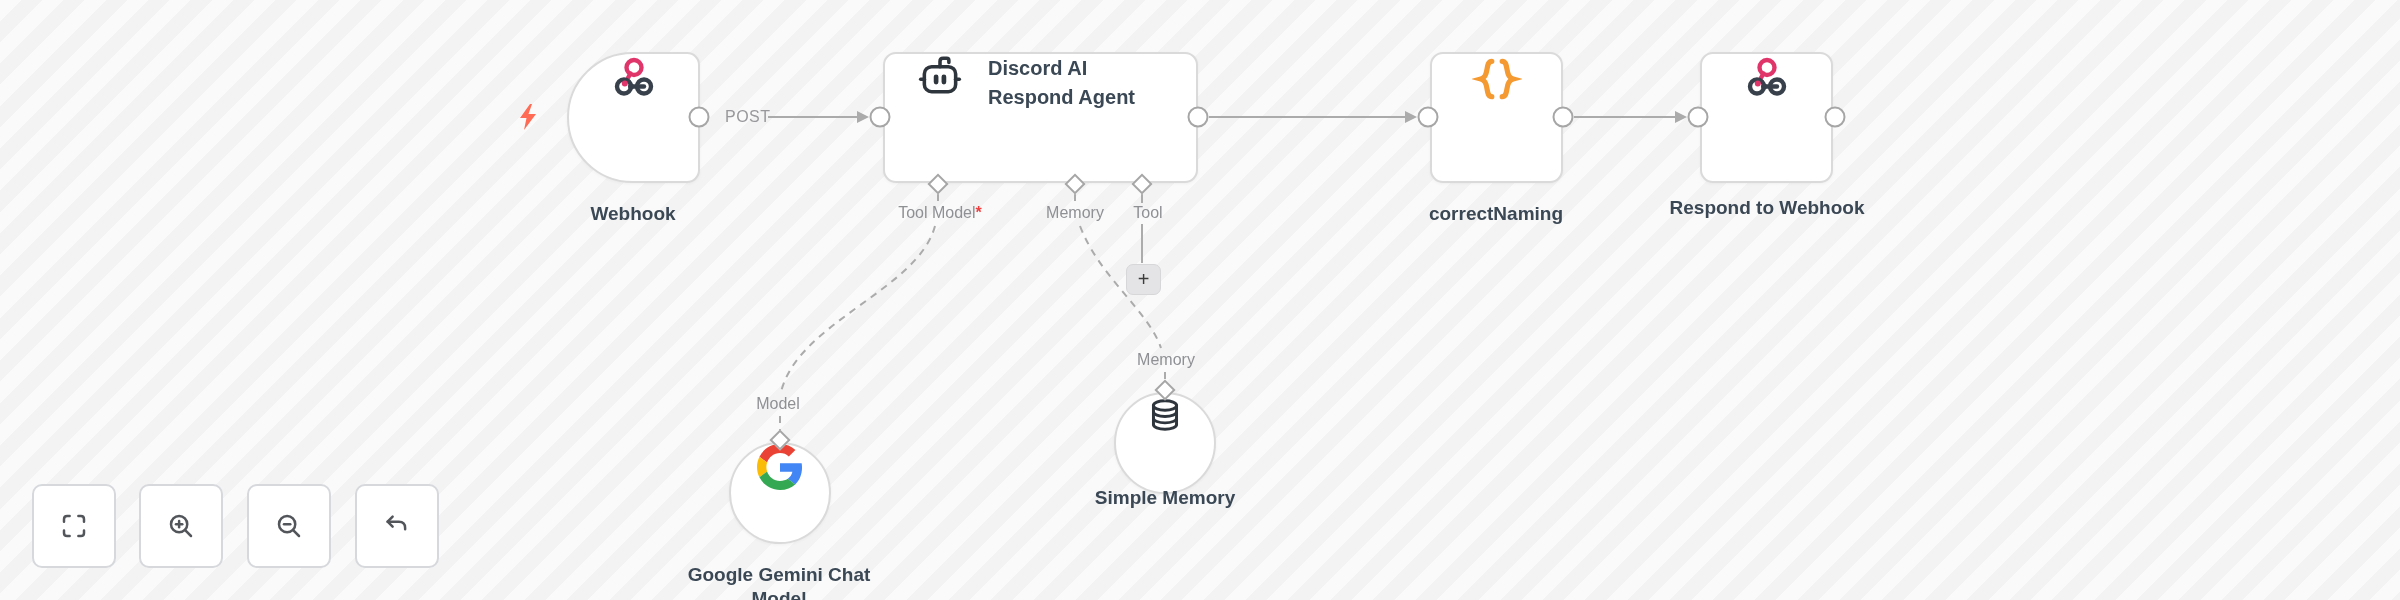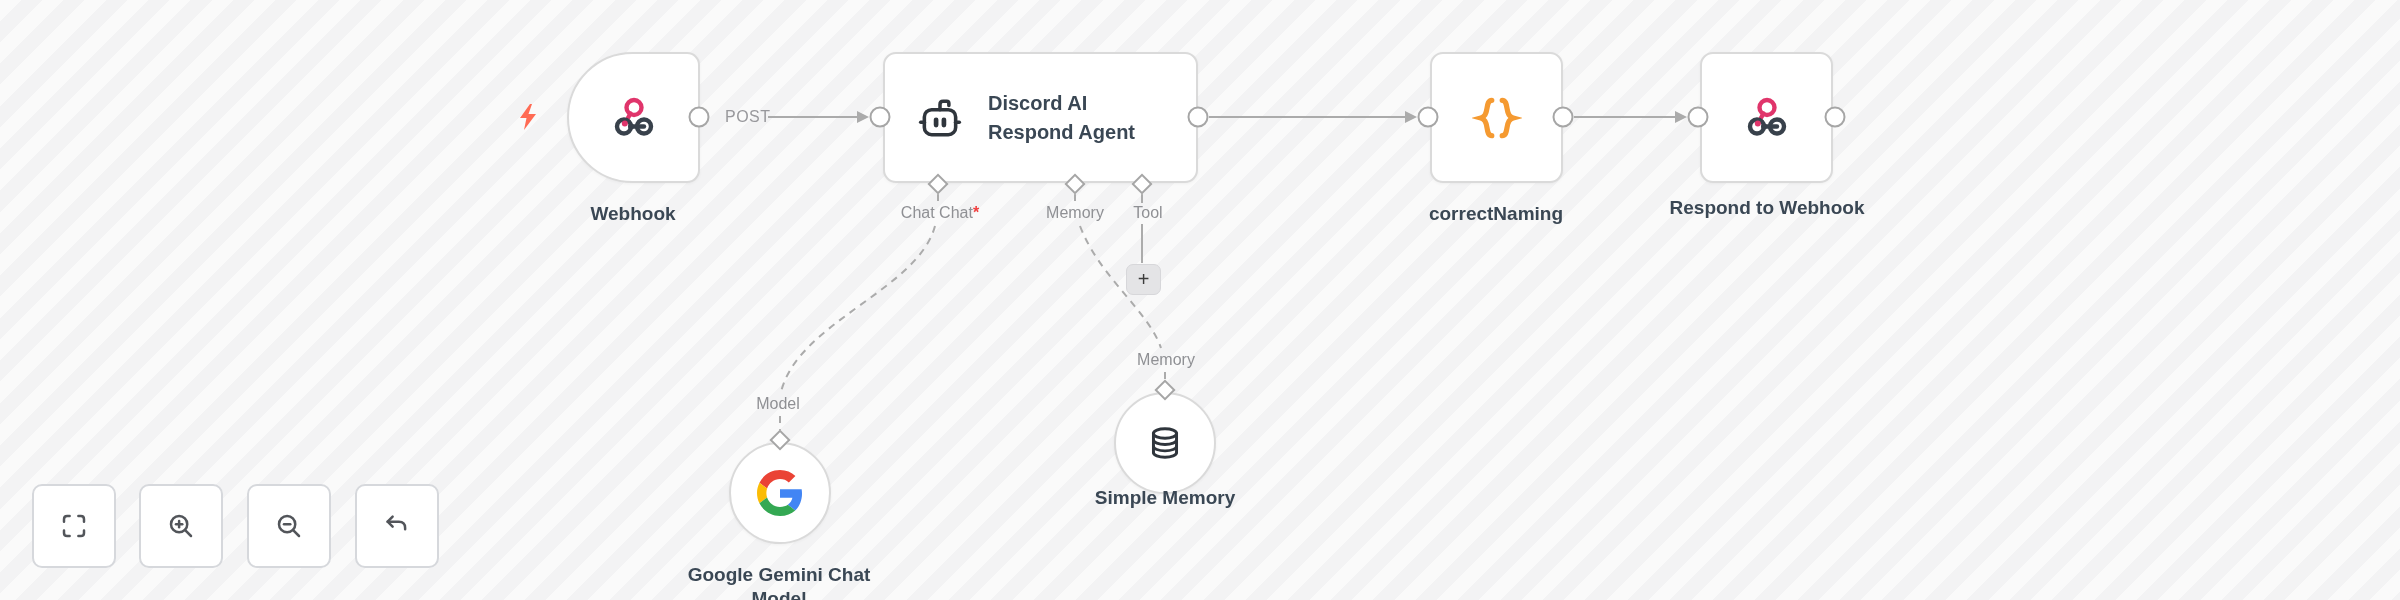--- a/index.html
+++ b/index.html
@@ -12,21 +12,21 @@
   }
 
   svg.wires { position:absolute; left:0; top:0; width:2400px; height:600px; }
   .wire { stroke:#ababab; stroke-width:2; fill:none; }
   .wire.dashed { stroke-dasharray:7 6; }
   .arrow { fill:#ababab; }
 
   .node {
     position:absolute; background:#fff; border:2px solid #dadada;
     box-shadow:0 1px 3px rgba(60,60,60,.05);
-    display:flex; align-items:center; justify-content:center;
+    display:flex; justify-content:center;
   }
   .node.sq { width:133px; height:131px; border-radius:13px; }
   .node.trigger { border-radius:66px 13px 13px 66px; }
   .node.round { width:102px; height:102px; border-radius:50%; }
   .node.wide { width:315px; height:131px; border-radius:13px; justify-content:flex-start; }
 
   .agent-title {
     font-size:20px; line-height:29px; font-weight:700; color:#3a4754; margin-left:24px;
   }
 
@@ -132,21 +132,21 @@
     <div class="agent-title">
       <div>Discord AI</div>
       <div>Respond Agent</div>
     </div>
   </div>
   <div class="port" style="left:880px; top:117px;"></div>
   <div class="port" style="left:1198px; top:117px;"></div>
   <div class="diamond" style="left:938px; top:184px;"></div>
   <div class="diamond" style="left:1075px; top:184px;"></div>
   <div class="diamond" style="left:1142px; top:184px;"></div>
-  <div class="port-label" style="left:940px; top:204px;"><span>Chat Chat</span><span class="req">*</span></div>
+  <div class="port-label" style="left:940px; top:204px;"><span>Tool Model</span><span class="req">*</span></div>
   <div class="port-label" style="left:1075px; top:204px;">Memory</div>
   <div class="port-label" style="left:1148px; top:204px;">Tool</div>
 
   <div class="plus-btn">+</div>
 
   <div class="node sq" style="left:1430px; top:52px;">
     <svg width="50" height="50" viewBox="0 0 48 48">
       <g fill="none" stroke="#f59a31" stroke-width="5" stroke-linecap="round">
         <path d="M19 7 C13.5 7 15.5 16.5 12.5 21 C11 23.3 8.5 24 8.5 24 C8.5 24 11 24.7 12.5 27 C15.5 31.5 13.5 41 19 41"></path>
         <path d="M29 7 C34.5 7 32.5 16.5 35.5 21 C37 23.3 39.5 24 39.5 24 C39.5 24 37 24.7 35.5 27 C32.5 31.5 34.5 41 29 41"></path>

